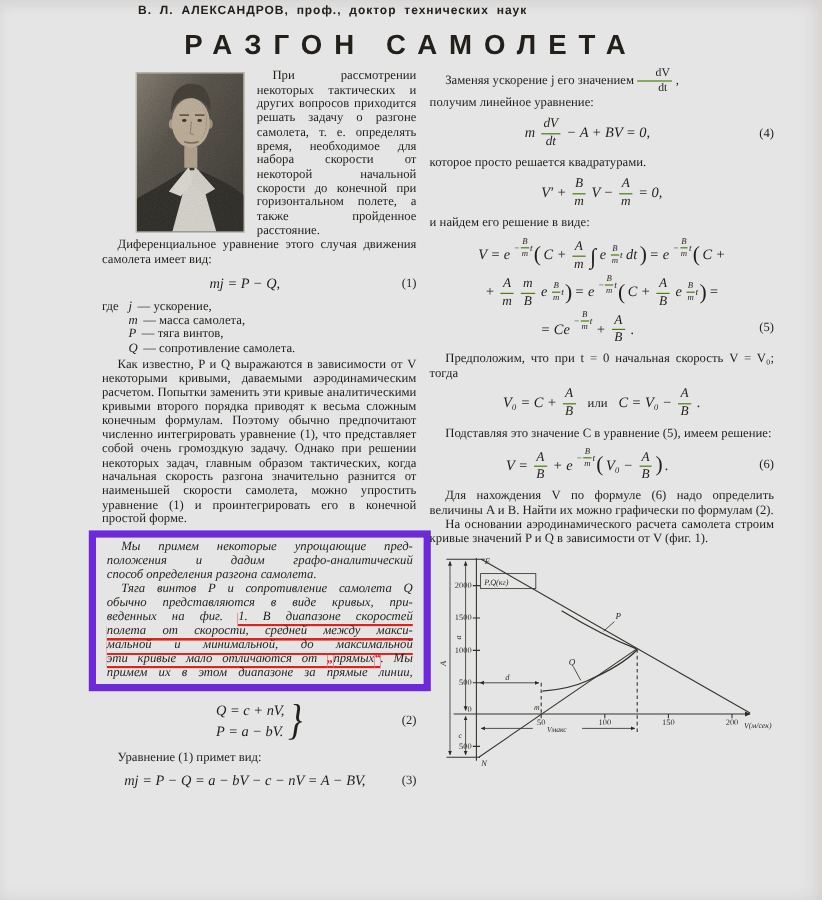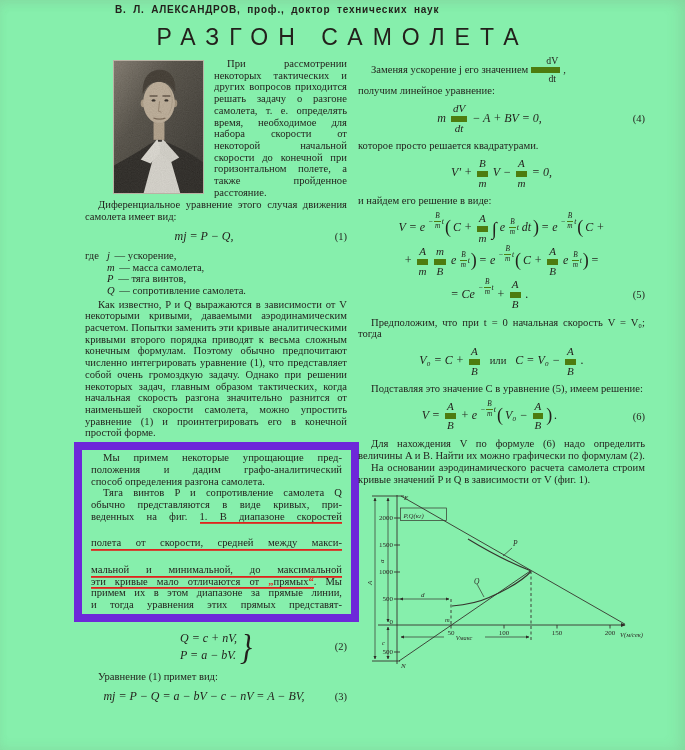--- a/index.html
+++ b/index.html
@@ -1,58 +1,58 @@
 <!DOCTYPE html>
 <html><head>
 <meta charset="utf-8">
 <style>
   html,body{margin:0;padding:0;}
-  .page{position:relative;width:685px;height:750px;background:#86efac;overflow:hidden;
+  .page{position:relative;width:685px;height:750px;background:#e5e5e5;overflow:hidden;
         font-family:"Liberation Serif","DejaVu Serif",serif;color:#221f1b;
         box-shadow:inset -6px 0 14px rgba(120,110,95,.12), inset 0 4px 10px rgba(120,110,95,.06);}
   .author{position:absolute;left:115px;top:4px;font-family:"Liberation Sans",sans-serif;
           font-size:10px;font-weight:700;letter-spacing:.8px;word-spacing:3px;color:#23201c;}
   .title{position:absolute;left:0;top:24px;width:100%;text-align:center;
-         font-family:"Liberation Sans",sans-serif;font-size:23px;font-weight:400;
+         font-family:"Liberation Sans",sans-serif;font-size:23px;font-weight:700;
          letter-spacing:10px;color:#23201c;}
   .col{position:absolute;text-align:justify;font-size:10.6px;line-height:11.7px;}
   .leftcol{left:85px;top:58px;width:262px;}
   .rightcol{left:358px;top:56px;width:287px;}
   p.body{margin:0 0 1px 0;}
   .ind{text-indent:13px;}
   .photo{float:left;width:91px;height:134px;margin:2px 10px 4px 28px;border:1px solid #b9b2a4;box-sizing:border-box;}
   
   .eq{font-style:italic;font-size:12px;line-height:1.25;}
   .eqrow{display:flex;align-items:center;margin:6px 0;}
   .eqrow .eb{flex:1;text-align:center;}
   .eqrow .en{font-style:normal;font-size:10.5px;width:24px;text-align:right;}
   .tk{margin:0 2px;white-space:pre;}
   .fr{display:inline-flex;flex-direction:column;align-items:center;vertical-align:middle;
       line-height:1.05;margin:0 3px;font-size:.92em;}
-  .fr .n{display:block;border-bottom:6px solid #4d7c0f;padding:0 2px 1px;}
+  .fr .n{display:block;border-bottom:1px solid #4d7c0f;padding:0 2px 1px;}
   .fr .d{display:block;padding-top:1px;}
   .exp{display:inline-flex;align-items:center;font-size:.64em;vertical-align:.95em;line-height:1;margin:0 1px;}
   .exp .fr{font-size:.95em;margin:0 1px;}
   .exp .fr .n{border-bottom-width:.7px;padding:0 1px .5px;}
   .bp{font-size:1.5em;font-style:normal;line-height:.8;vertical-align:-.08em;font-weight:400;}
   .int{font-size:1.55em;font-style:normal;line-height:.8;vertical-align:-.18em;margin:0 1px;}
   .brace{font-size:30px;font-weight:300;display:inline-block;transform:scaleY(1.2);vertical-align:middle;margin-left:3px;}
   .eq2col{display:inline-block;text-align:left;vertical-align:middle;}
   .eq2col div{line-height:17px;margin-left:24px;}
   .ili{margin:12px 7px;font-style:normal;font-size:10.6px;}
   
   .defs{position:relative;padding-left:22px;margin:1px 0 2px;}
   .defs .where{position:absolute;left:0;top:0;}
   .defs .drow i{margin-right:2px;}
   
-  .redbox{border:8px solid #6d28d9;margin:3px -12px 4px -11px;padding:2px 9px 3px 9px;}
+  .redbox{border:6px solid #6d28d9;margin:3px -12px 4px -11px;padding:2px 9px 3px 9px;font-style:italic;}
   .jl{text-align:justify;text-align-last:justify;}
   .nl{text-align:left;text-align-last:left;}
   .bl{white-space:normal;}
-  .rul{box-shadow:0 1.8px 0 #df231c;margin-top:15px;}
+  .rul{box-shadow:0 1.8px 0 #df231c;}
   .rq{color:#df231c;font-weight:700;}
   .ind1{text-indent:12px;}
   
   .fig{margin:6px 0 0 6px;}
   .fig text{font-family:"Liberation Serif","DejaVu Serif",serif;fill:#2e2b26;}
 </style>
 </head>
 <body>
 
 <div class="page">
@@ -120,21 +120,20 @@
       <div class="bl jl ind1">Мы примем некоторые упрощающие пред-</div>
       <div class="bl jl">положения и дадим графо-аналитический</div>
       <div class="bl nl">способ определения разгона самолета.</div>
       <div class="bl jl ind1">Тяга винтов P и сопротивление самолета Q</div>
       <div class="bl jl">обычно представляются в виде кривых, при-</div>
       <div class="bl jl"><span>веденных на фиг. </span><span class="rul">1. В диапазоне скоростей</span></div>
       <div class="bl jl rul">полета от скорости, средней между макси-</div>
       <div class="bl jl rul">мальной и минимальной, до максимальной</div>
       <div class="bl jl"><span class="rul">эти кривые мало отличаются от </span><span class="rul rq">„</span><span class="rul">прямых</span><span class="rul rq">“</span><span>. Мы</span></div>
       <div class="bl jl">примем их в этом диапазоне за прямые линии,</div>
-      <div class="bl jl">и тогда уравнения этих прямых представят-</div>
     </div>
 
     <div class="eqrow eq">
       <span class="eb">
         <span class="eq2col">
           <div>Q = c + nV,</div>
           <div>P = a − bV.</div>
         </span><span class="brace">}</span>
       </span>
       <span class="en">(2)</span>

